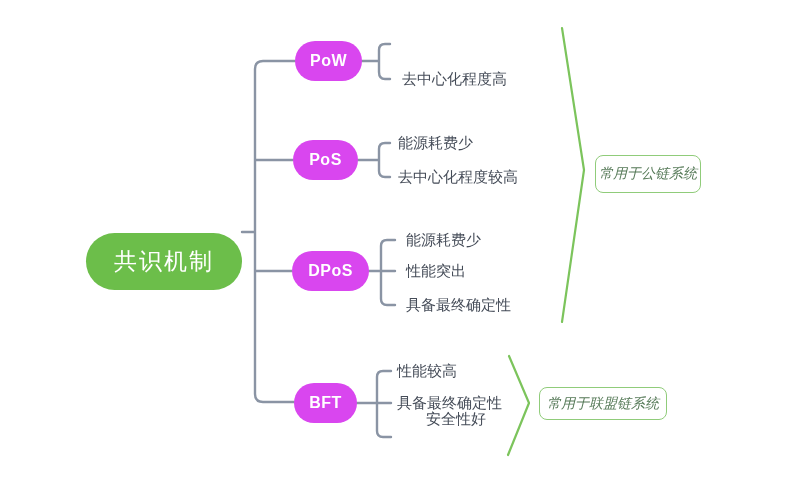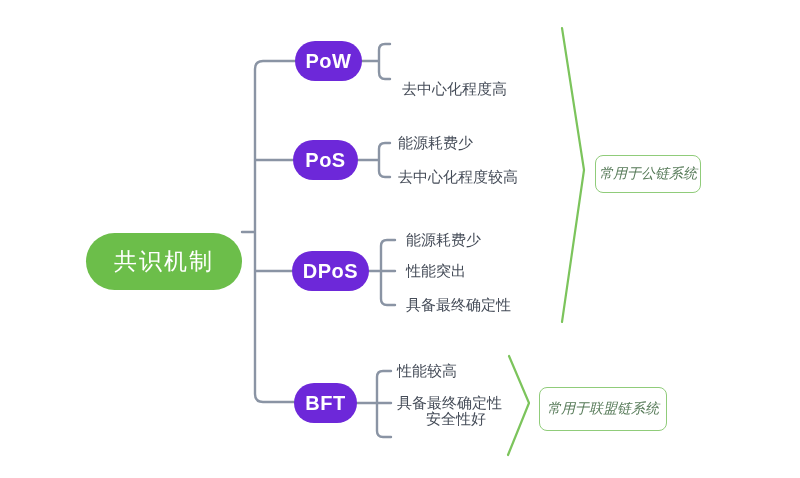--- a/index.html
+++ b/index.html
@@ -17,43 +17,43 @@
     color:#ffffff;
     box-sizing:border-box;
     white-space:nowrap;
   }
   .root-node{
     left:86px;top:204px;width:156px;height:57px;
     background:#6cbe4a;border-radius:29px;
     font-size:23px;letter-spacing:2px;margin-top:29px;
   }
   .branch-node{
-    background:#6d28d9;border-radius:20px;
-    height:40px;font-size:20px;font-weight:600;letter-spacing:.5px;
+    background:#d946ef;border-radius:20px;
+    height:40px;font-size:16px;font-weight:600;letter-spacing:.5px;
   }
   .node-pow {left:295px;top:41px; width:67px;}
   .node-pos {left:293px;top:140px;width:65px;}
   .node-dpos{left:292px;top:251px;width:77px;}
   .node-bft {left:294px;top:383px;width:63px;}
   .leaf{
     position:absolute;
     height:22px;line-height:22px;
     font-size:15px;color:#454c58;
     white-space:nowrap;
   }
   .annotation{
     position:absolute;
     display:flex;align-items:center;justify-content:center;
     border:1.5px solid #90cc7a;border-radius:8px;
     background:#ffffff;
     font-size:14px;font-style:italic;color:#567a58;
     box-sizing:border-box;white-space:nowrap;
   }
   .annotation-public{left:595px;top:155px;width:106px;height:38px;}
-  .annotation-consortium{left:539px;top:387px;width:128px;height:44px;}
+  .annotation-consortium{left:539px;top:387px;width:128px;height:33px;}
 </style>
 </head>
 <body>
 
 <div class="canvas">
 
   <svg width="800" height="478" viewBox="0 0 800 478">
     <g fill="none" stroke="#8a94a4" stroke-width="2.4" stroke-linecap="round" stroke-linejoin="round">
       <path d="M242 232 H255 M255 232 V69 Q255 61 263 61 H295 M255 232 V394 Q255 402 263 402 H294 M255 160 H293 M255 271 H292"></path>
       <path d="M362 61 H379 M390 44 H385 Q379 44 379 50 V72 Q379 79 385 79 H390"></path>
@@ -67,21 +67,21 @@
     </g>
   </svg>
 
   <div class="topic root-node">共识机制</div>
 
   <div class="topic branch-node node-pow">PoW</div>
   <div class="topic branch-node node-pos">PoS</div>
   <div class="topic branch-node node-dpos">DPoS</div>
   <div class="topic branch-node node-bft">BFT</div>
 
-  <div class="leaf" style="left:402px;top:78px;">去中心化程度高</div>
+  <div class="leaf" style="left:402px;top:68px;">去中心化程度高</div>
 
   <div class="leaf" style="left:398px;top:132px;">能源耗费少</div>
   <div class="leaf" style="left:398px;top:166px;text-align:right;">去中心化程度较高</div>
 
   <div class="leaf" style="left:406px;top:229px;">能源耗费少</div>
   <div class="leaf" style="left:406px;top:260px;">性能突出</div>
   <div class="leaf" style="left:406px;top:294px;">具备最终确定性</div>
 
   <div class="leaf" style="left:397px;top:360px;">性能较高</div>
   <div class="leaf" style="left:397px;top:392px;">具备最终确定性</div>

